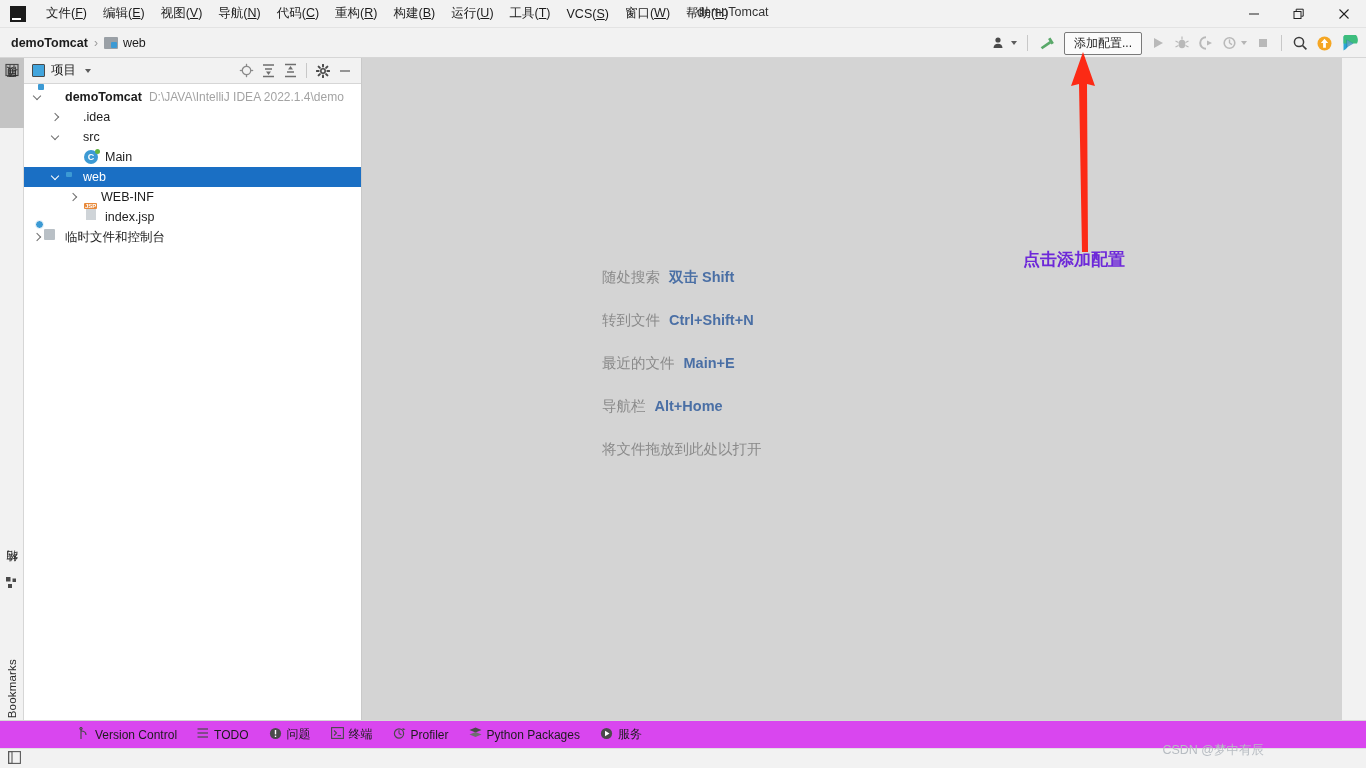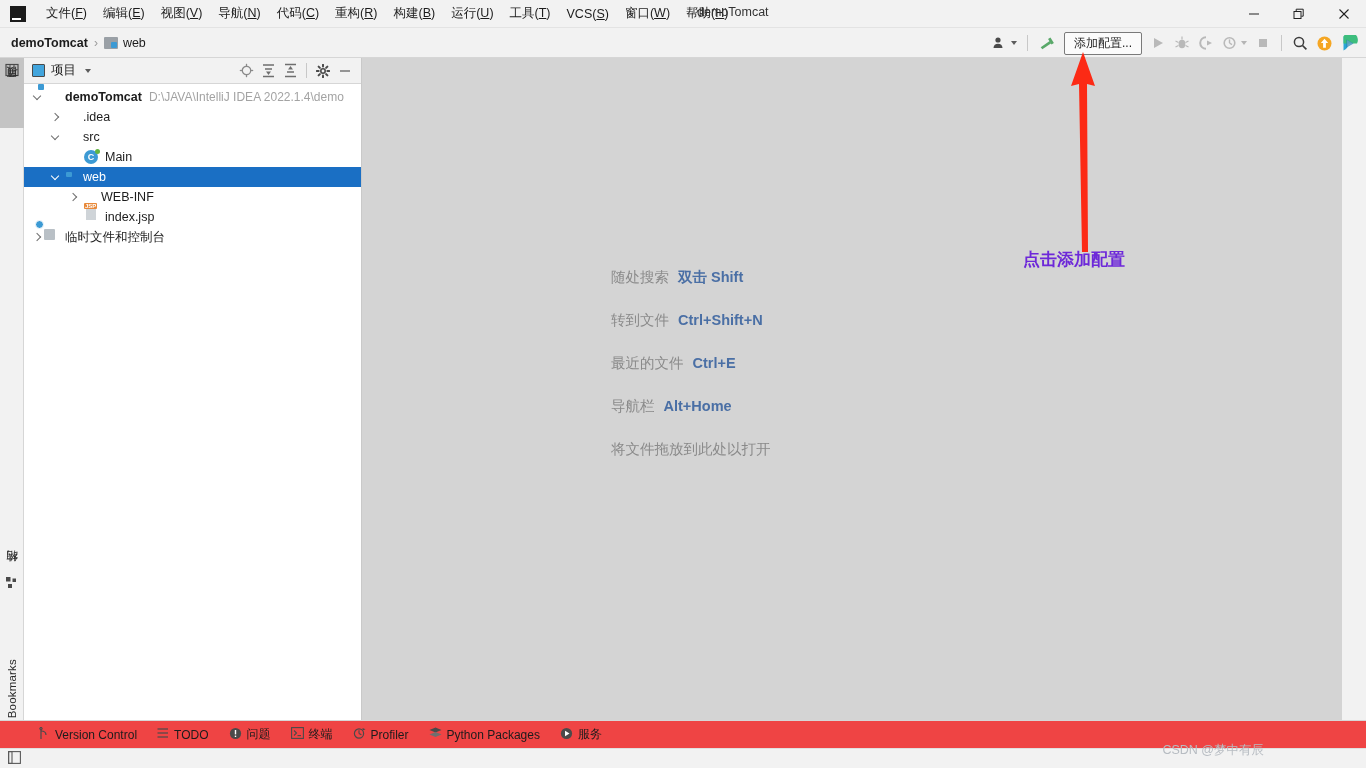--- a/index.html
+++ b/index.html
@@ -147,38 +147,38 @@
   .ic-lib i { width: 2px; background: #4a90c2; display: block; }
   .ic-scratch { width: 15px; height: 14px; margin-top: 1px; position: relative; }
   .ic-scratch .sq { position:absolute; left:0; top:0; width:11px; height:11px; background:#b9c0c6; border-radius:1px; }
   .ic-scratch .cl { position:absolute; right:0; bottom:0; width:9px; height:9px; border-radius:50%; background:#3c9ad4; border:1px solid #fff; }
 
   
   .editor-area {
     position: absolute; left: 362px; top: 58px; width: 980px; height: 662px;
     background: #d4d4d4;
   }
-  .hints { position: absolute; left: 249px; top: 210px; }
+  .hints { position: absolute; left: 240px; top: 210px; }
   .hint-row { margin-bottom: 24px; font-size: 14.5px; white-space: nowrap; }
   .hint-label { color: #8a8a8a; }
   .hint-key { color: #4a6fa5; font-weight: bold; margin-left: 5px; }
   .hint-row.plain .hint-label { color: #8a8a8a; }
 
   
   .anno-text {
     position: absolute; left: 1023px; top: 248px;
     color: #6d28d9; font-size: 17px; font-weight: bold; white-space: nowrap;
   }
   .anno-arrow { position: absolute; left: 1055px; top: 52px; }
 
   
   .bottombar {
     position: absolute; left: 0; top: 720px; width: 1366px; height: 28px;
-    background: #ef4444; border-top: 1px solid #d6d6d6;
-    display: flex; align-items: center;
+    background: #d946ef; border-top: 1px solid #d6d6d6;
+    display: flex; align-items: center; padding-left: 40px;
   }
   .bb-item {
     display: flex; align-items: center; gap: 5px; font-size: 12px; color: #1c1c1c;
     padding: 3px 10px; white-space: nowrap;
   }
   .statusbar {
     position: absolute; left: 0; top: 748px; width: 1366px; height: 20px;
     background: #f2f2f2; border-top: 1px solid #e0e0e0; display: flex; align-items: center;
   }
   .sb-icon { margin-left: 8px; }
@@ -534,21 +534,21 @@
       <div class="hint-row">
         <span class="hint-label">随处搜索</span>
         <span class="hint-key">双击 Shift</span>
       </div>
       <div class="hint-row">
         <span class="hint-label">转到文件</span>
         <span class="hint-key">Ctrl+Shift+N</span>
       </div>
       <div class="hint-row">
         <span class="hint-label">最近的文件</span>
-        <span class="hint-key">Ctrl+E</span>
+        <span class="hint-key">Main+E</span>
       </div>
       <div class="hint-row">
         <span class="hint-label">导航栏</span>
         <span class="hint-key">Alt+Home</span>
       </div>
       <div class="hint-row plain">
         <span class="hint-label">将文件拖放到此处以打开</span>
       </div>
     </div>
   </div>

